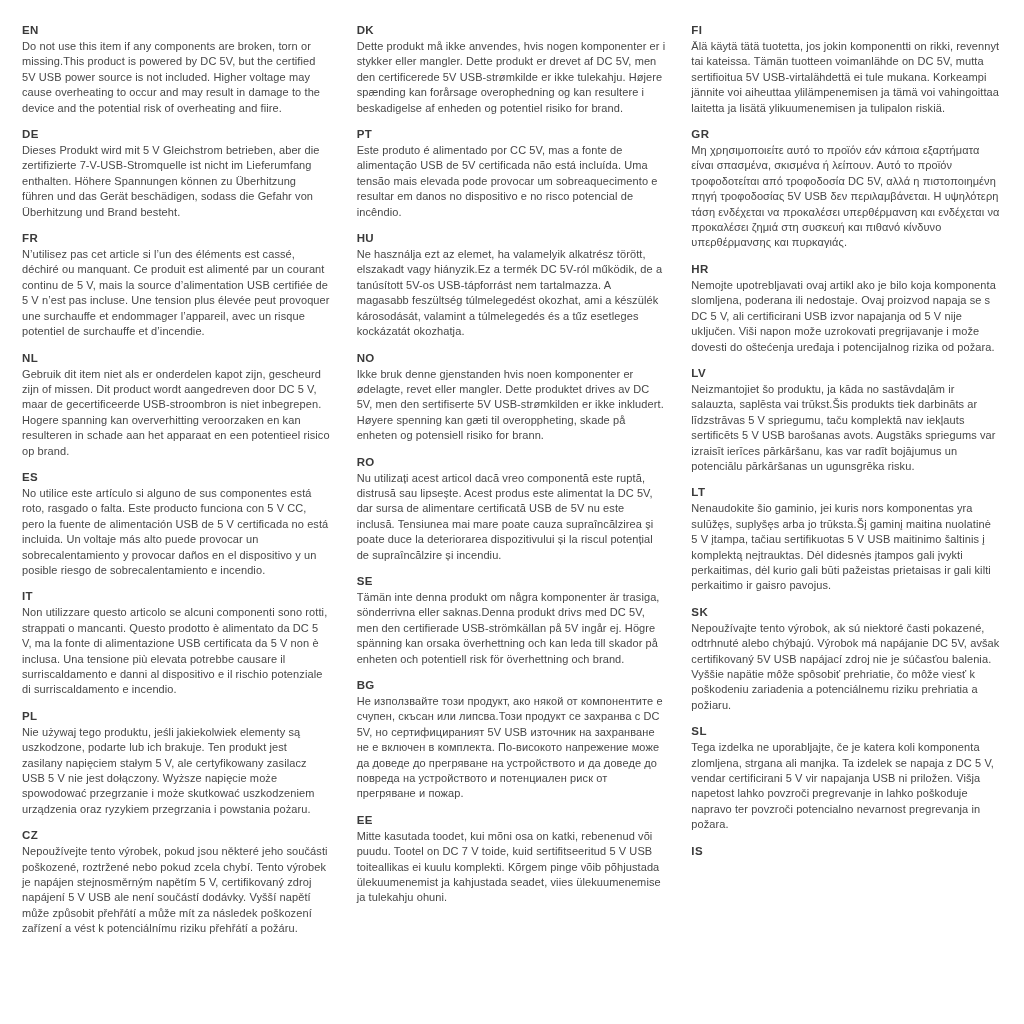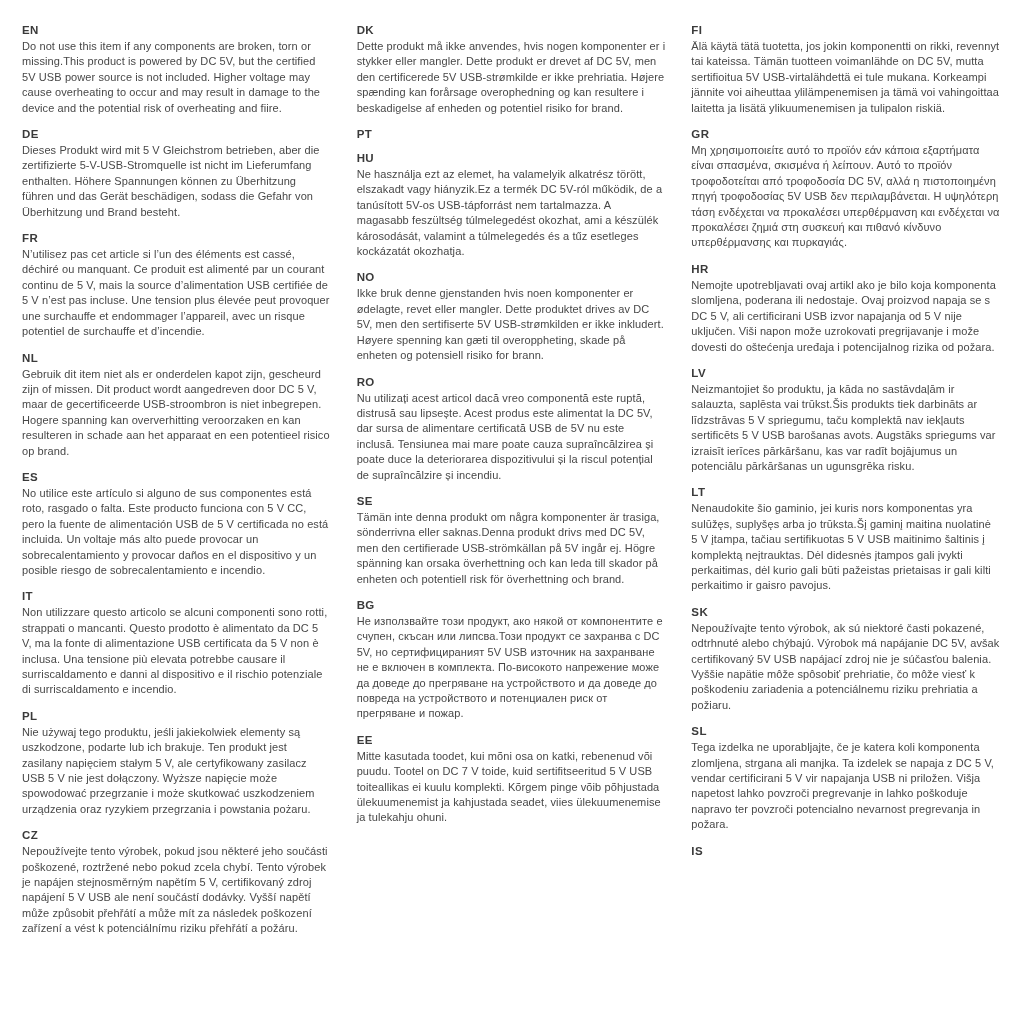--- a/index.html
+++ b/index.html
@@ -41,21 +41,21 @@
 <body>
 
 <div class="page">
   <div class="col">
       <section class="lang-section">
         <h2 class="lang-code">EN</h2>
         <p class="lang-text">Do not use this item if any components are broken, torn or missing.This product is powered by DC 5V, but the certified 5V USB power source is not included. Higher voltage may cause overheating to occur and may result in damage to the device and the potential risk of overheating and fiire.</p>
       </section>
       <section class="lang-section">
         <h2 class="lang-code">DE</h2>
-        <p class="lang-text">Dieses Produkt wird mit 5 V Gleichstrom betrieben, aber die zertifizierte 5-V-USB-Stromquelle ist nicht im Lieferumfang enthalten. Höhere Spannungen können zu Überhitzung führen und das Gerät beschädigen, sodass die Gefahr von Überhitzung und Brand besteht.</p>
+        <p class="lang-text">Dieses Produkt wird mit 5 V Gleichstrom betrieben, aber die zertifizierte 7-V-USB-Stromquelle ist nicht im Lieferumfang enthalten. Höhere Spannungen können zu Überhitzung führen und das Gerät beschädigen, sodass die Gefahr von Überhitzung und Brand besteht.</p>
       </section>
       <section class="lang-section">
         <h2 class="lang-code">FR</h2>
         <p class="lang-text">N’utilisez pas cet article si l’un des éléments est cassé, déchiré ou manquant. Ce produit est alimenté par un courant continu de 5 V, mais la source d’alimentation USB certifiée de 5 V n’est pas incluse. Une tension plus élevée peut provoquer une surchauffe et endommager l’appareil, avec un risque potentiel de surchauffe et d’incendie.</p>
       </section>
       <section class="lang-section">
         <h2 class="lang-code">NL</h2>
         <p class="lang-text">Gebruik dit item niet als er onderdelen kapot zijn, gescheurd zijn of missen. Dit product wordt aangedreven door DC 5 V, maar de gecertificeerde USB-stroombron is niet inbegrepen. Hogere spanning kan oververhitting veroorzaken en kan resulteren in schade aan het apparaat en een potentieel risico op brand.</p>
       </section>
       <section class="lang-section">
@@ -71,24 +71,25 @@
         <p class="lang-text">Nie używaj tego produktu, jeśli jakiekolwiek elementy są uszkodzone, podarte lub ich brakuje. Ten produkt jest zasilany napięciem stałym 5 V, ale certyfikowany zasilacz USB 5 V nie jest dołączony. Wyższe napięcie może spowodować przegrzanie i może skutkować uszkodzeniem urządzenia oraz ryzykiem przegrzania i powstania pożaru.</p>
       </section>
       <section class="lang-section">
         <h2 class="lang-code">CZ</h2>
         <p class="lang-text">Nepoužívejte tento výrobek, pokud jsou některé jeho součásti poškozené, roztržené nebo pokud zcela chybí. Tento výrobek je napájen stejnosměrným napětím 5 V, certifikovaný zdroj napájení 5 V USB ale není součástí dodávky. Vyšší napětí může způsobit přehřátí a může mít za následek poškození zařízení a vést k potenciálnímu riziku přehřátí a požáru.</p>
       </section>
     </div>
   <div class="col">
       <section class="lang-section">
         <h2 class="lang-code">DK</h2>
-        <p class="lang-text">Dette produkt må ikke anvendes, hvis nogen komponenter er i stykker eller mangler. Dette produkt er drevet af DC 5V, men den certificerede 5V USB-strømkilde er ikke prehriatia. Højere spænding kan forårsage overophedning og kan resultere i beskadigelse af enheden og potentiel risiko for brand.</p>
+        <p class="lang-text">Dette produkt må ikke anvendes, hvis nogen komponenter er i stykker eller mangler. Dette produkt er drevet af DC 5V, men den certificerede 5V USB-strømkilde er ikke tulekahju. Højere spænding kan forårsage overophedning og kan resultere i beskadigelse af enheden og potentiel risiko for brand.</p>
       </section>
       <section class="lang-section">
         <h2 class="lang-code">PT</h2>
+        <p class="lang-text">Este produto é alimentado por CC 5V, mas a fonte de alimentação USB de 5V certificada não está incluída. Uma tensão mais elevada pode provocar um sobreaquecimento e resultar em danos no dispositivo e no risco potencial de incêndio.</p>
       </section>
       <section class="lang-section">
         <h2 class="lang-code">HU</h2>
         <p class="lang-text">Ne használja ezt az elemet, ha valamelyik alkatrész törött, elszakadt vagy hiányzik.Ez a termék DC 5V-ról működik, de a tanúsított 5V-os USB-tápforrást nem tartalmazza. A magasabb feszültség túlmelegedést okozhat, ami a készülék károsodását, valamint a túlmelegedés és a tűz esetleges kockázatát okozhatja.</p>
       </section>
       <section class="lang-section">
         <h2 class="lang-code">NO</h2>
         <p class="lang-text">Ikke bruk denne gjenstanden hvis noen komponenter er ødelagte, revet eller mangler. Dette produktet drives av DC 5V, men den sertifiserte 5V USB-strømkilden er ikke inkludert. Høyere spenning kan gæti til overoppheting, skade på enheten og potensiell risiko for brann.</p>
       </section>
       <section class="lang-section">

